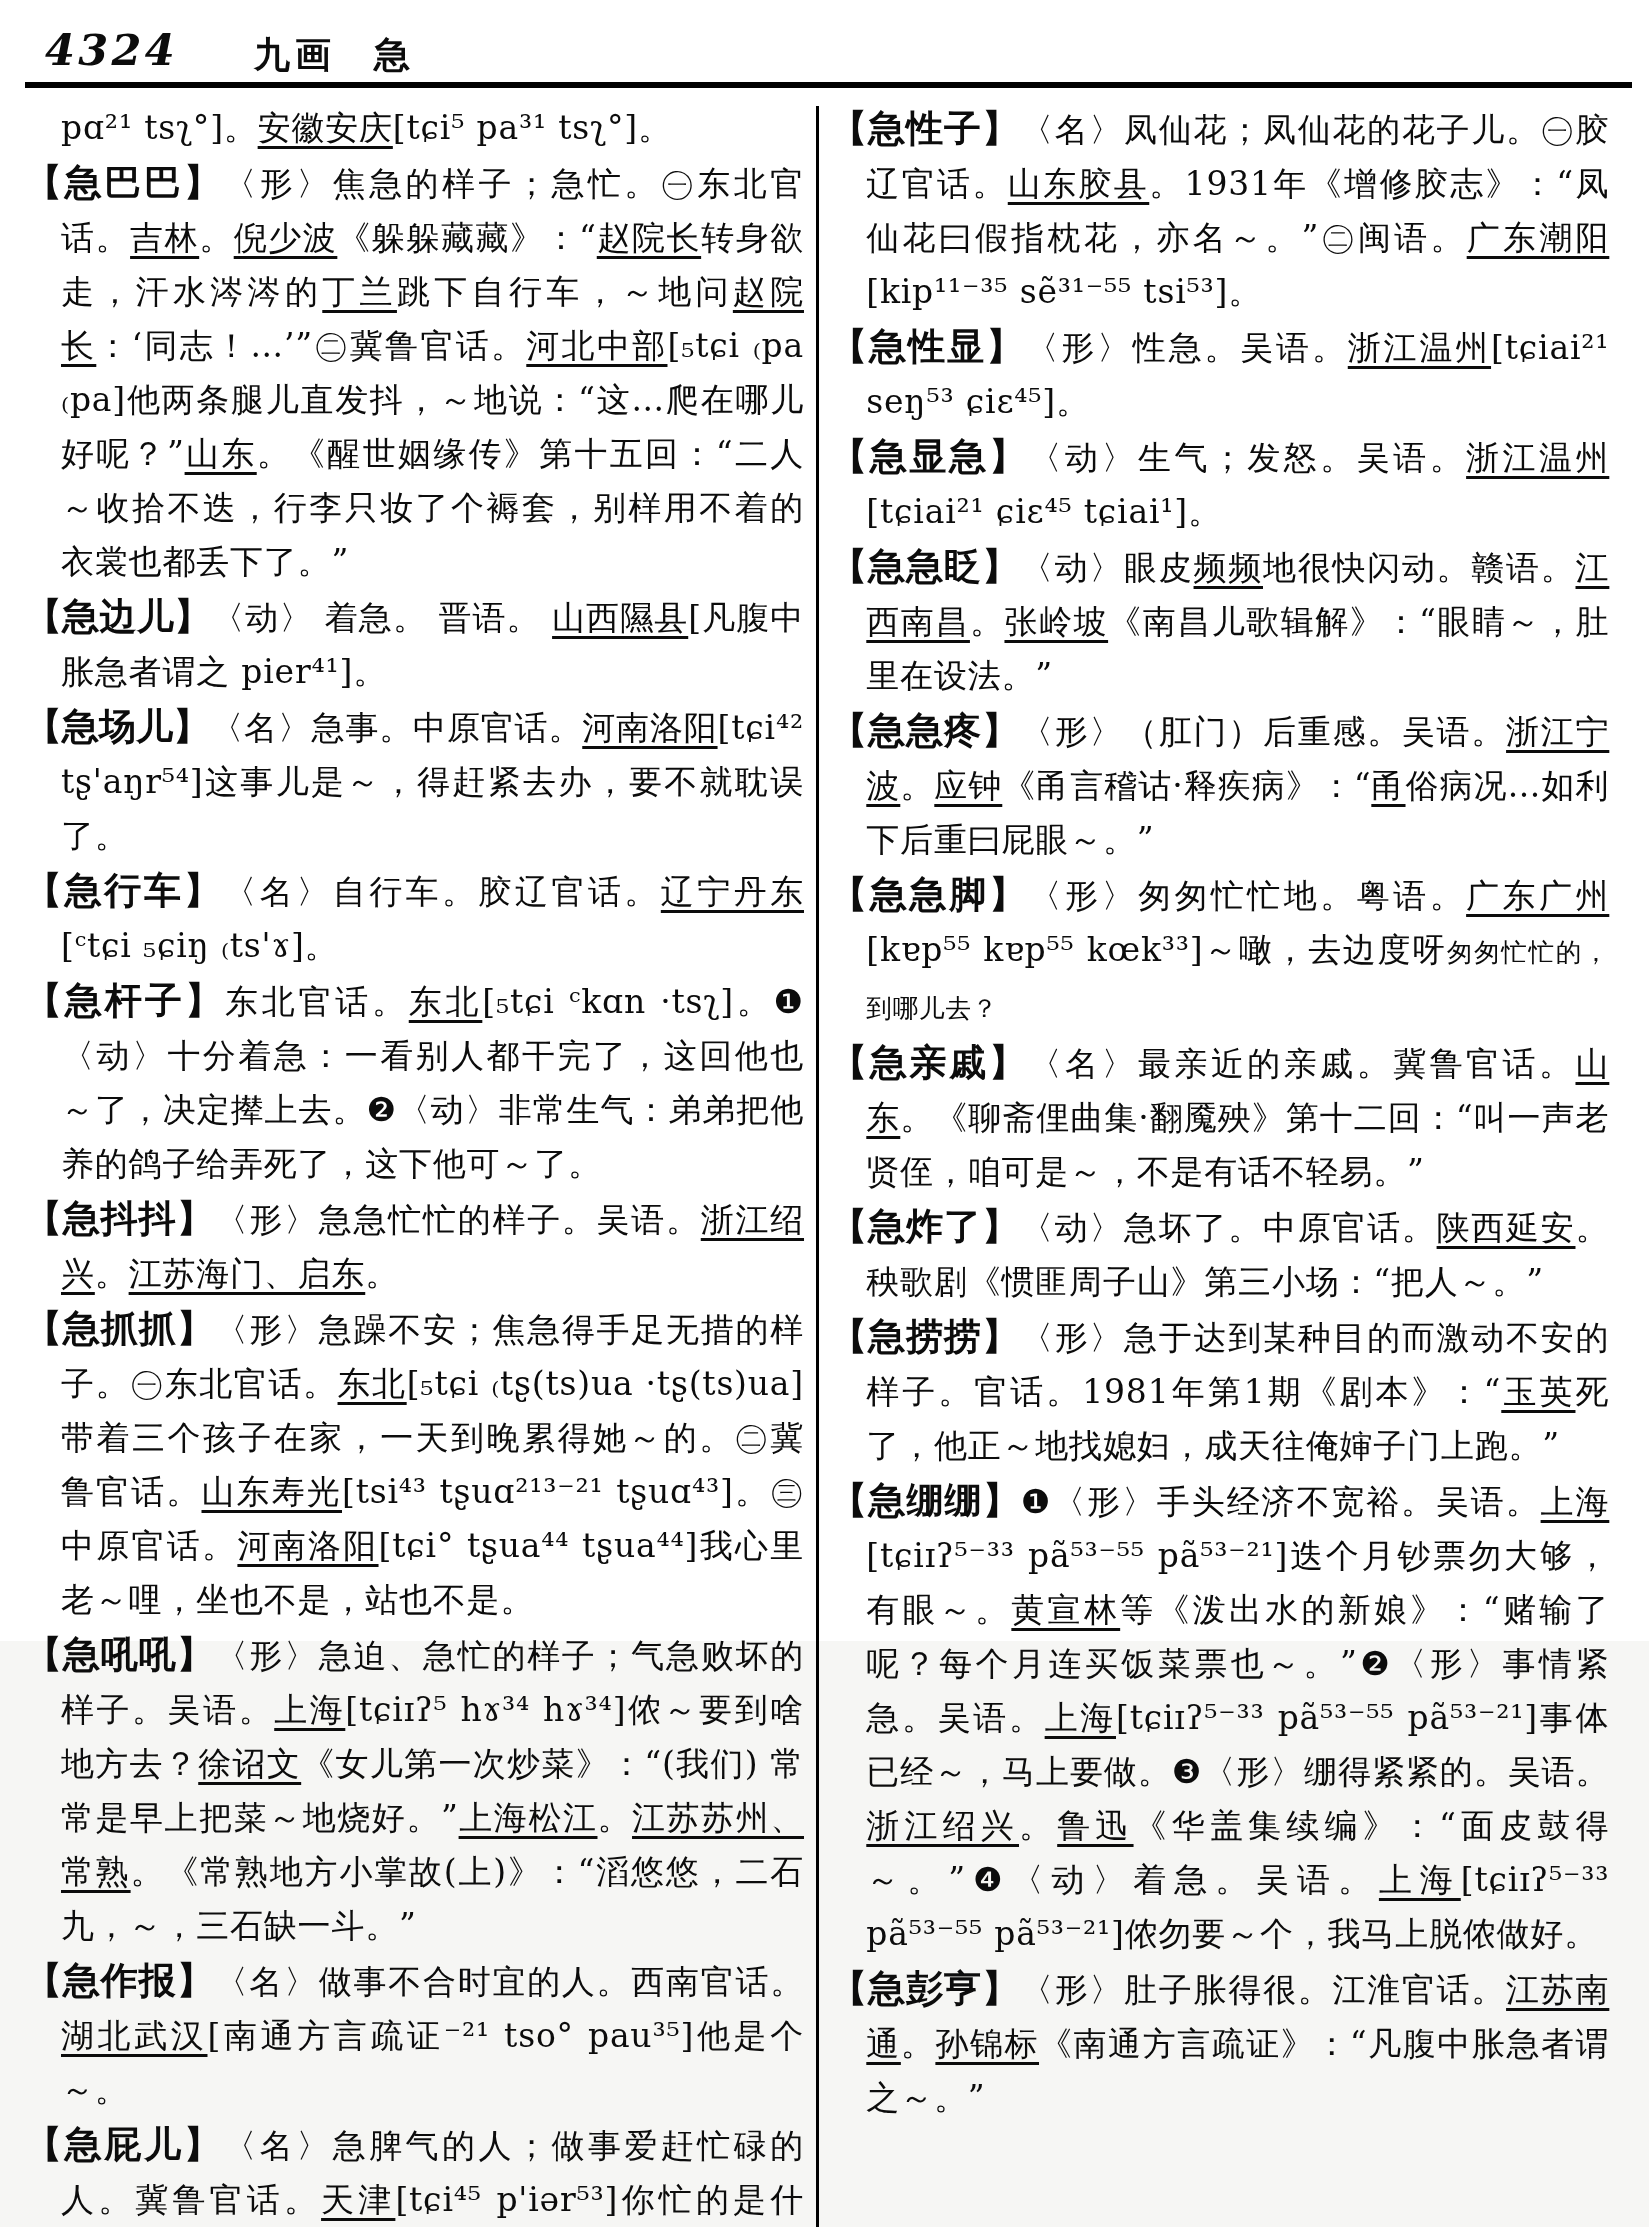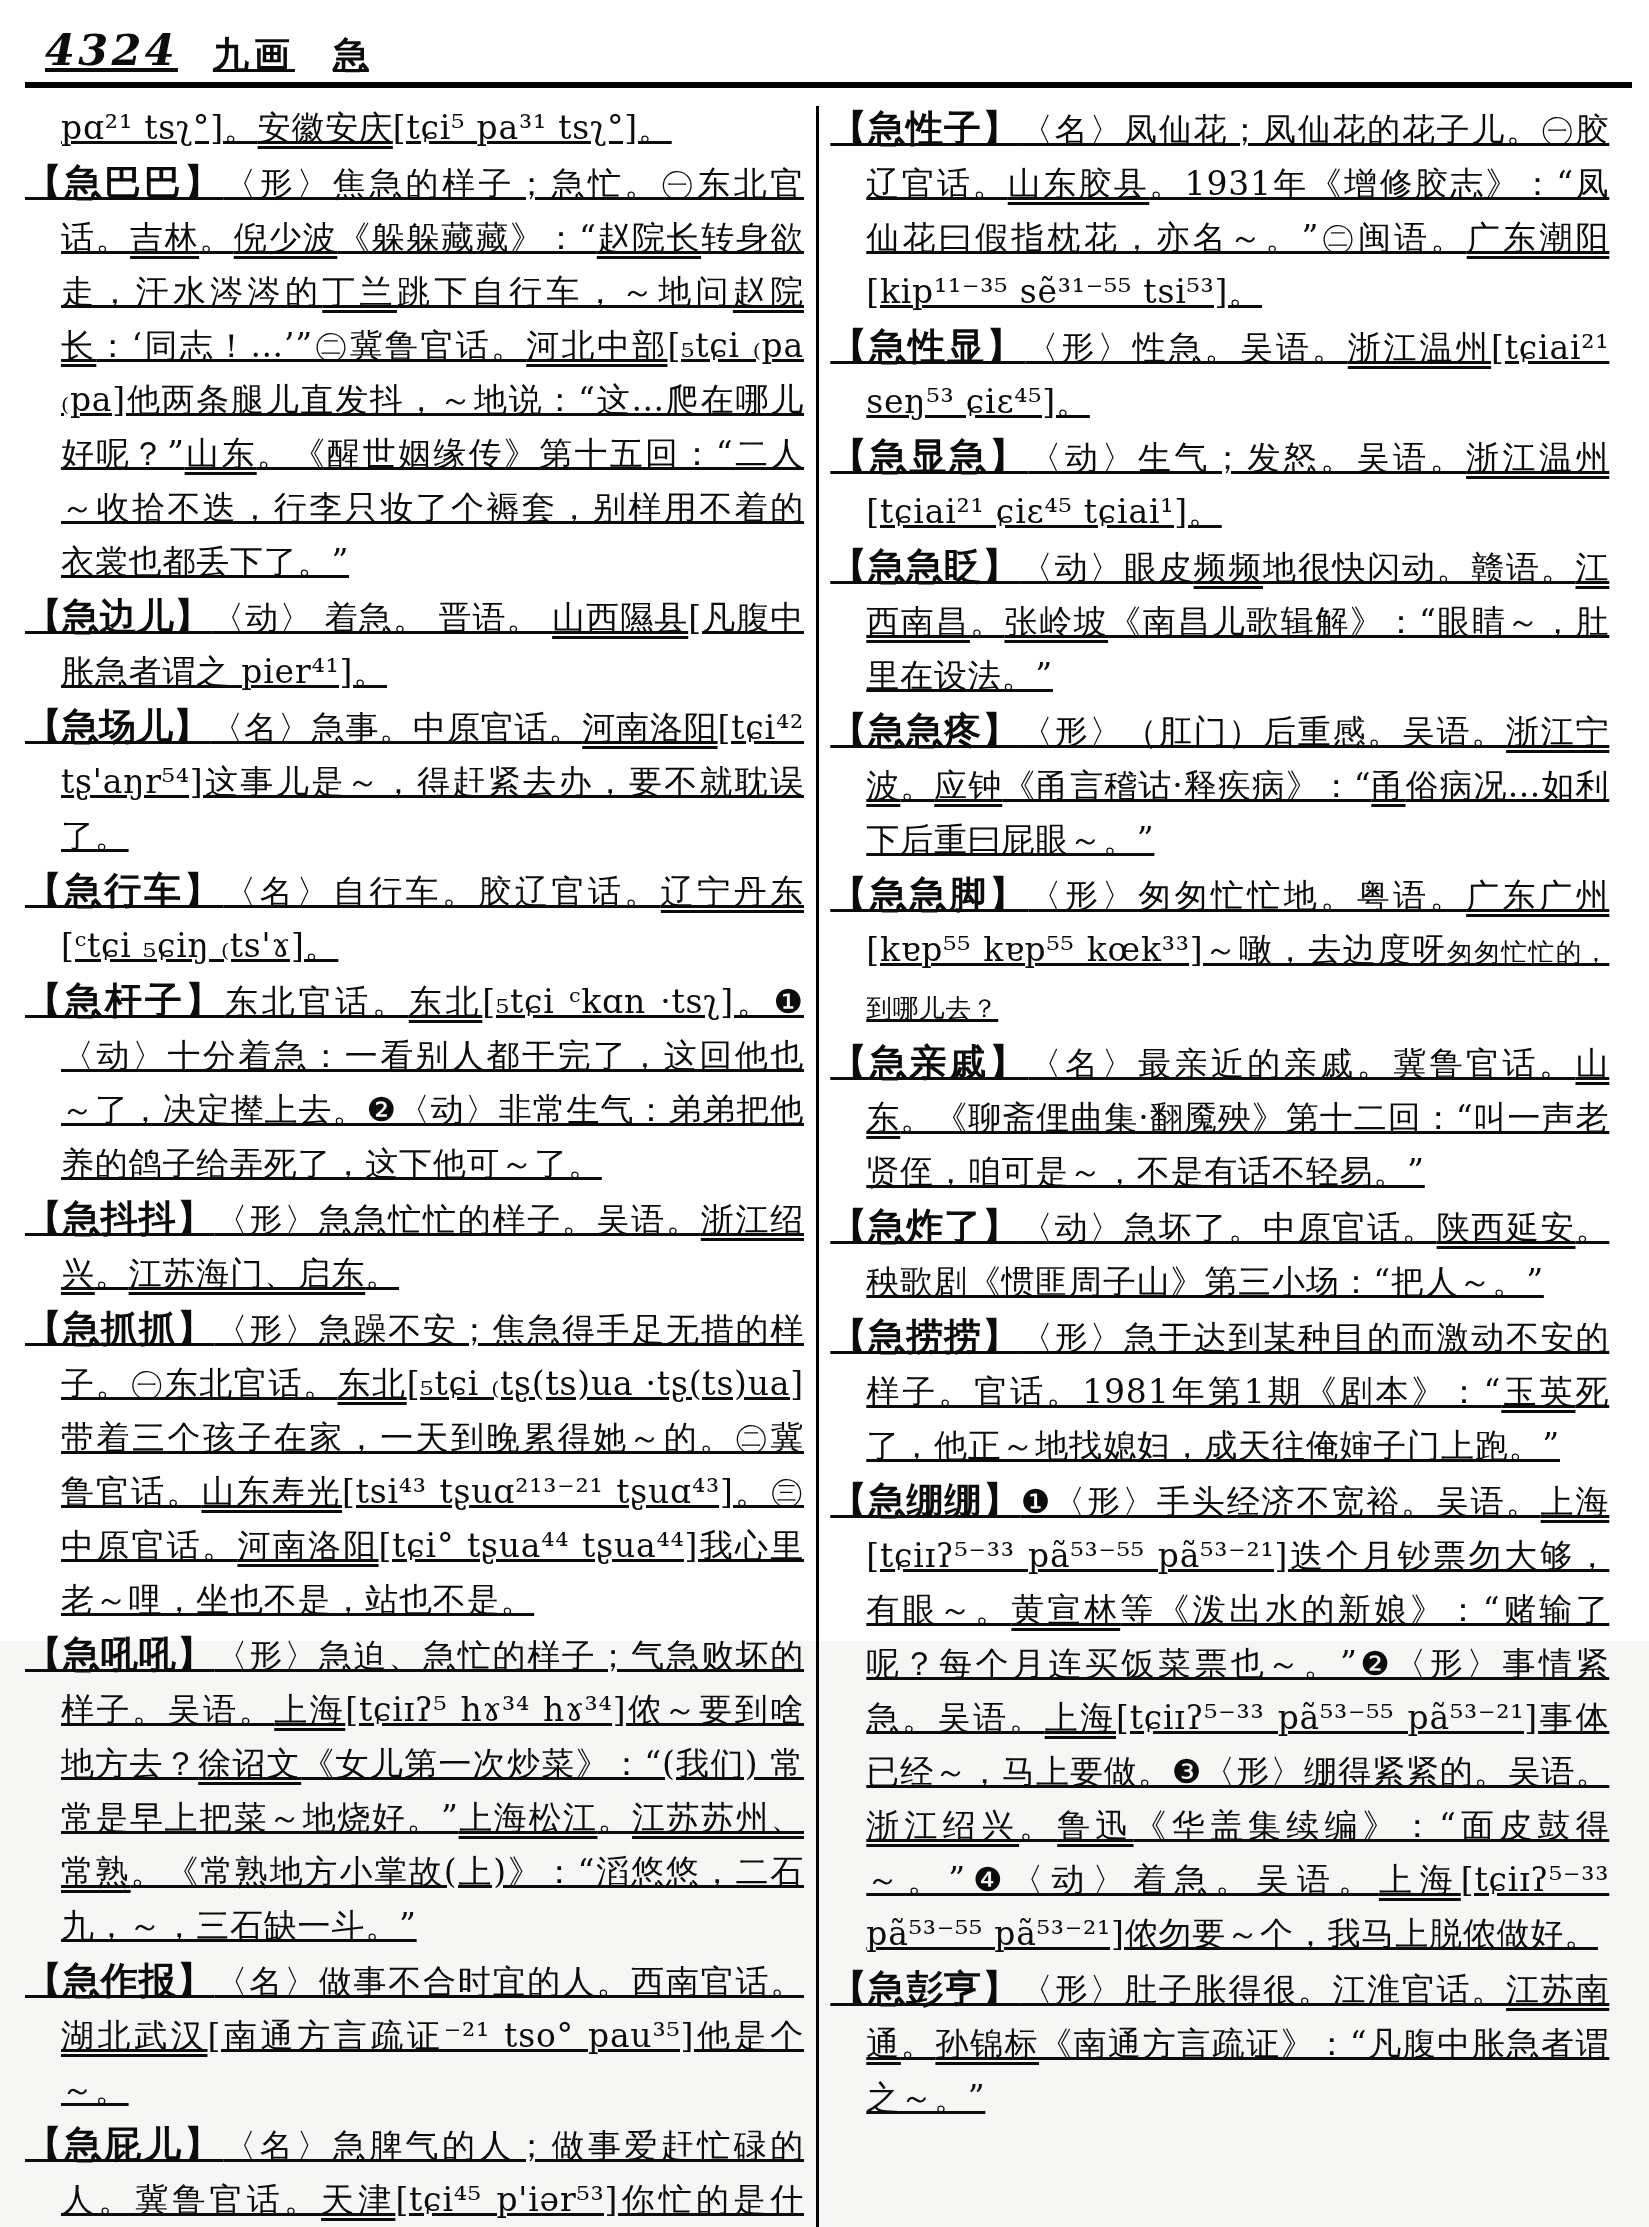--- a/index.html
+++ b/index.html
@@ -1,23 +1,23 @@
 <!DOCTYPE html>
 <html style="font-size:13.2px"><head>
 <meta charset="utf-8">
 <style>
   html,body{margin:0;padding:0;background:#f6f6f4;}
   body{width:1650px;height:2227px;overflow:hidden;color:#0c0c0c;
        font-family:"DejaVu Serif","Liberation Serif",serif;}
   .page{box-sizing:border-box;width:1650px;height:1641px;background:#ffffff;
-        padding:13.2px 15px 0 25px;text-decoration:underline;}
+        padding:13.2px 15px 0 25px;}
   
   .hdr{display:flex;align-items:flex-end;height:59px;padding-left:20px;}
   .pagenum{font-style:italic;font-weight:bold;font-size:43px;line-height:1;letter-spacing:3.3px;}
-  .sect{font-weight:bold;font-size:36px;line-height:1;margin-left:35px;letter-spacing:5px;}
+  .sect{font-weight:bold;font-size:36px;line-height:1;margin-left:76px;letter-spacing:5px;}
   .schar{font-weight:bold;font-size:36px;line-height:1;margin-left:38px;}
   .rule{height:5.8px;background:#000;margin-top:10px;margin-right:3.3px;}
   
   .cols{display:flex;margin-top:13.2px;}
   .col{width:779px;}
   .divider{width:3.3px;background:#000;flex:none;align-self:stretch;margin:5px 11.5px 0 11.5px;}
   
   .entry{margin:0;text-align:justify;font-size:33px;line-height:54px;
          padding-left:36px;text-indent:-36px;letter-spacing:0.8px;
          font-weight:500;}

